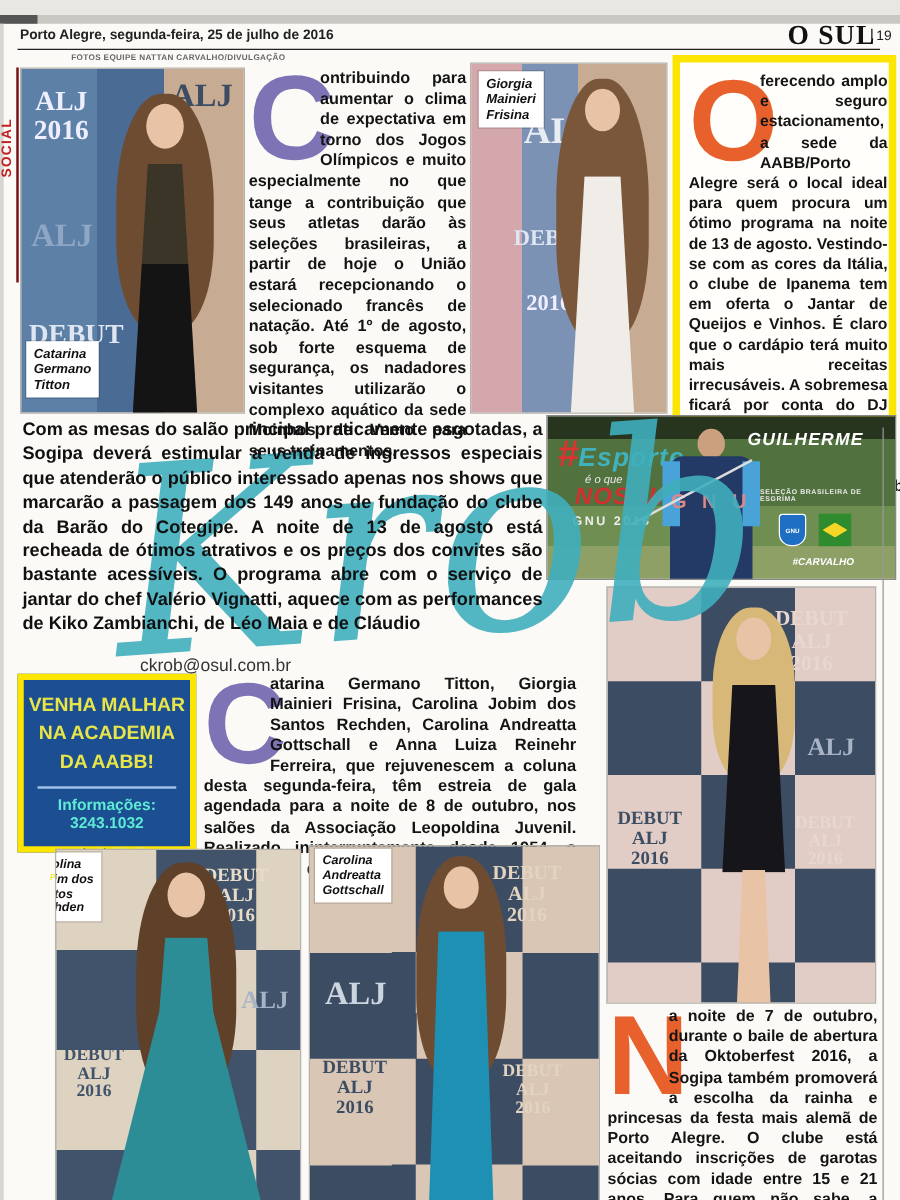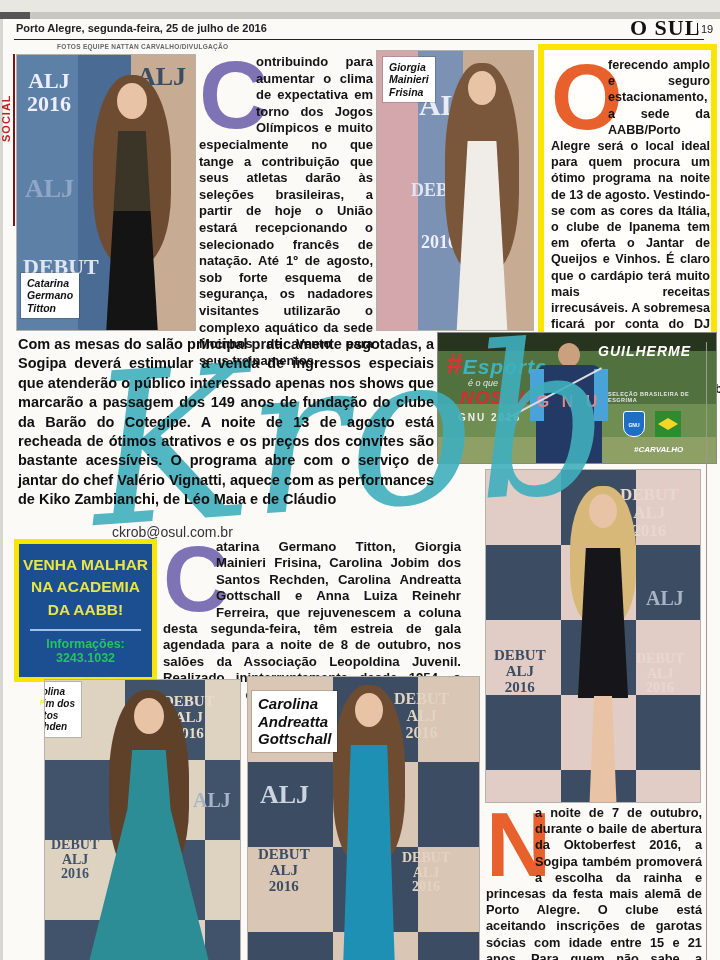--- a/index.html
+++ b/index.html
@@ -66,21 +66,21 @@
     position:absolute; font-family:"DejaVu Serif", serif; font-style:italic;
     color:rgba(63,174,188,.9); z-index:1; pointer-events:none;
   }
   .columnist-name { position:absolute; font-size:27px; color:#5a5a5a; letter-spacing:5px; z-index:2; }
   .columnist-email { position:absolute; font-size:14px; color:#333; z-index:2; }
 
   
   .ad { position:absolute; border:5px solid #fce500; background:#1c4e92; text-align:center; }
   .ad .headline { color:#e8e548; font-weight:bold; font-size:15.5px; line-height:1.45; margin-top:10px; white-space:pre-line; }
   .ad .rule { width:84%; height:2px; background:#9fc0e8; margin:8px auto 6px auto; }
-  .ad .info { color:#22c55e; font-weight:bold; font-size:12.5px; }
+  .ad .info { color:#5eead4; font-weight:bold; font-size:12.5px; }
   .ad .logo { color:#f2ec3d; font-weight:900; font-style:italic; font-size:24px; letter-spacing:-1px; margin-top:8px; transform:skewX(-8deg); text-shadow:1px 1px 0 #0d2f5e; }
   .ad .logo-sub { color:#f2ec3d; font-weight:bold; font-style:italic; font-size:7px; letter-spacing:3px; margin-top:-2px; }
 
   
   .banner { position:absolute; border:1px solid #888; overflow:hidden;
     background: linear-gradient(180deg, #27351f 0 14%, #51713f 14% 55%, #6f8f52 55% 80%, #8fa067 80% 100%); }
   .banner .graffiti { position:absolute; left:8px; top:16px; line-height:1; }
   .banner .hash { color:#d33; font-size:30px; font-weight:900; font-style:italic; }
   .banner .esporte { color:#3fb2bd; font-size:21px; font-weight:900; font-style:italic; letter-spacing:1px; }
   .banner .eoque { color:#e8e8e8; font-size:9px; font-style:italic; margin-left:22px; }
@@ -258,21 +258,21 @@
 2016</span>
     <span class="bd pre" style="left:154px; top:174px; font-size:14px; color:#e2d4c0;">DEBUT
 ALJ
 2016</span>
     <span class="bd" style="left:12px; top:104px; font-size:26px; color:#ccd4e0;">ALJ</span>
     <div class="person" style="left:66px; top:8px; width:110px; height:277px;">
       <div class="hair" style="width:72px; height:180px; background:#6e4c32;"></div>
       <div class="face" style="top:8px; width:28px; height:34px;"></div>
       <div class="dress" style="top:60px; width:76px; height:220px; background:#1e90b4; clip-path:polygon(26% 0,74% 0,84% 100%,16% 100%);"></div>
     </div>
-    <div class="caption" style="left:4px; top:14px; font-size:15px;">Carolina
+    <div class="caption" style="left:4px; top:2px; font-size:10px;">Carolina
 Andreatta
 Gottschall</div>
   </div>
 
   <div class="story" style="left:486px; top:793px; width:216px; height:155px;">
     <span class="dropcap dc-orange" style="font-size:90px; line-height:80px; width:44px;">N</span>
     <p style="font-size:12.8px; line-height:16.2px;">a noite de 7 de outubro, durante o baile de abertura da Oktoberfest 2016, a Sogipa também promoverá a escolha da rainha e princesas da festa mais alemã de Porto Alegre. O clube está aceitando inscrições de garotas sócias com idade entre 15 e 21 anos. Para quem não sabe, a Sogipa foi a promotora da primeira oktoberfest no Brasil, em 1911.</p>
   </div>
 
   <div class="abs vrule-right"></div>

